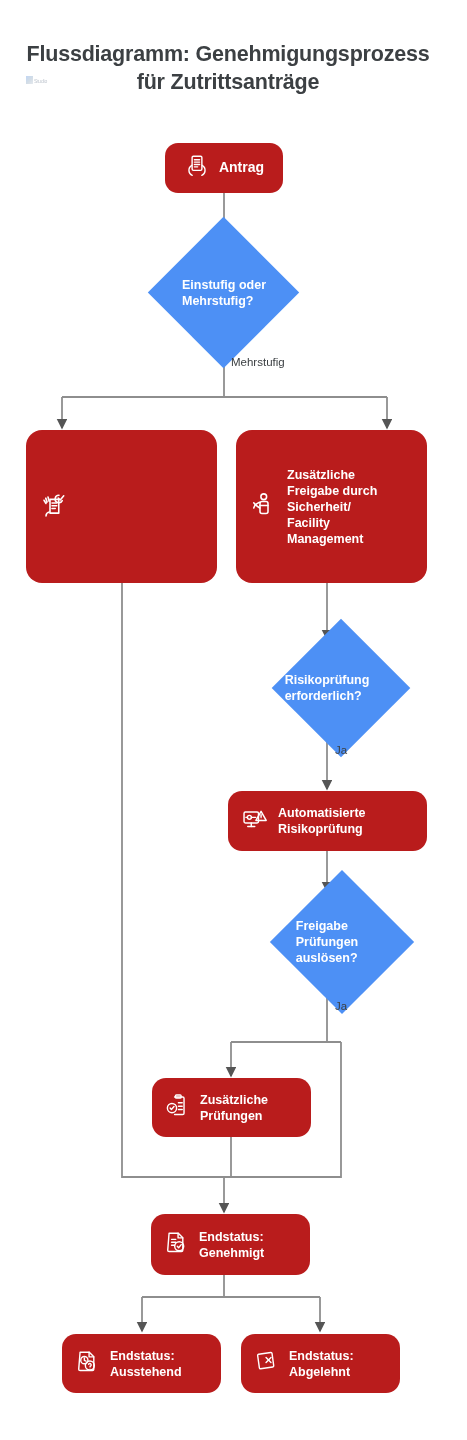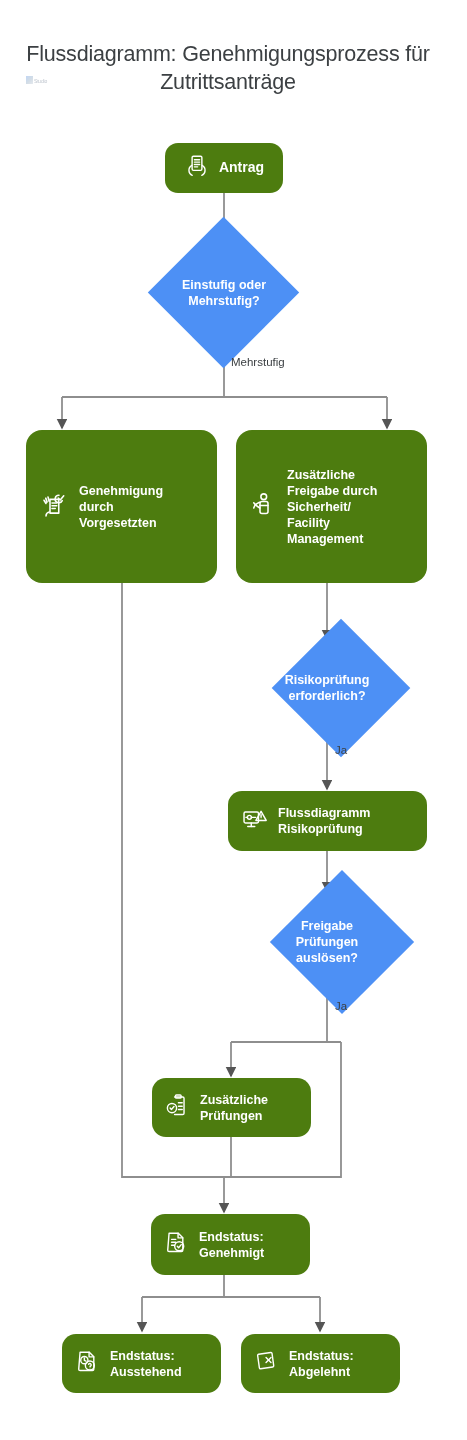--- a/index.html
+++ b/index.html
@@ -17,21 +17,21 @@
     background: #ffffff;
   }
 
   
   .title {
     position: absolute;
     left: 0; top: 40px;
     width: 456px;
     text-align: center;
     font-size: 21.5px;
-    font-weight: normal;
+    font-weight: bold;
     color: #3c4043;
     line-height: 1.32;
     letter-spacing: -0.2px;
     padding: 0 18px;
   }
   .watermark {
     position: absolute;
     left: 26px; top: 76px;
     width: 46px; height: 14px;
     opacity: 0.45;
@@ -55,21 +55,21 @@
   #links {
     position: absolute;
     left: 0; top: 0;
     width: 467px; height: 1440px;
     pointer-events: none;
   }
 
   
   .node {
     position: absolute;
-    background: #4d7c0f;
+    background: #b91c1c;
     border-radius: 14px;
     display: flex;
     align-items: center;
     justify-content: flex-start;
     gap: 9px;
     padding: 0 12px 0 12px;
     color: #ffffff;
     font-weight: bold;
     font-size: 12.5px;
     line-height: 1.28;
@@ -87,21 +87,20 @@
     position: absolute;
     background: #4d90f5;
     transform: rotate(45deg);
     z-index: 2;
   }
   .diamond-text {
     position: absolute;
     display: flex;
     align-items: center;
     justify-content: center;
-    text-align: center;
     color: #ffffff;
     font-weight: bold;
     font-size: 12.5px;
     line-height: 1.3;
     white-space: pre-line;
     z-index: 4;
     pointer-events: none;
   }
 
   
@@ -192,23 +191,20 @@
         <path d="M8 7.5 h7 v11 h-7 z"></path>
         <line x1="9.6" y1="10.4" x2="13.4" y2="10.4"></line>
         <line x1="9.6" y1="12.6" x2="13.4" y2="12.6"></line>
         <line x1="9.6" y1="14.8" x2="12.2" y2="14.8"></line>
         <path d="M15.2 4.2 a3 3 0 1 0 2.6 4.3"></path>
         <polyline points="14.6,6.4 16.2,8 19,4.6"></polyline>
         <path d="M4.6 6.5 l1.1 3.2 M6.4 5.6 l0.9 3.4 M3.2 8.2 l1.6 2.6"></path>
         <path d="M7.4 17.6 c-1.6 .4 -2.6 1.6 -2.6 3.1"></path>
       </svg>
     </span>
-    <span class="label">Genehmigung
-durch
-Vorgesetzten</span>
   </div>
 
   <div class="node" style="left:236px; top:430px; width:191px; height:153px; border-radius:16px; padding-left:12px;">
     <span class="icon">
       <svg width="30" height="30" viewBox="0 0 24 24" fill="none" stroke="#ffffff" stroke-width="1.25" stroke-linecap="round" stroke-linejoin="round">
         <circle cx="12.6" cy="5.4" r="2.3"></circle>
         <rect x="9.6" y="9.2" width="6.4" height="9.6" rx="1.6"></rect>
         <line x1="9.6" y1="12.4" x2="16" y2="12.4"></line>
         <path d="M9.2 9.8 c-2.6 1 -4 2.6 -4.6 4.6"></path>
         <path d="M4.6 10.2 c1.4 1.8 3 3.2 4.8 4.2"></path>
@@ -234,21 +230,21 @@
         <line x1="8.8" y1="15.4" x2="8.8" y2="18.4"></line>
         <line x1="5.8" y1="18.4" x2="11.8" y2="18.4"></line>
         <circle cx="7.2" cy="10.6" r="1.7"></circle>
         <line x1="4.2" y1="10.6" x2="5.5" y2="10.6"></line>
         <line x1="8.9" y1="10.6" x2="12.6" y2="10.6"></line>
         <path d="M17.2 5.4 l4.4 7.8 h-8.8 z"></path>
         <line x1="17.2" y1="8.4" x2="17.2" y2="10.6"></line>
         <circle cx="17.2" cy="11.9" r="0.42" fill="#ffffff" stroke="none"></circle>
       </svg>
     </span>
-    <span class="label">Flussdiagramm
+    <span class="label">Automatisierte
 Risikoprüfung</span>
   </div>
 
   <div class="diamond" style="left:291px; top:891px; width:102px; height:102px;"></div>
   <div class="diamond-text" style="left:262px; top:908px; width:130px; height:68px;">Freigabe
 Prüfungen
 auslösen?</div>
 
   <div class="edge-label" style="left:335px; top:1000px;">Ja</div>
 

